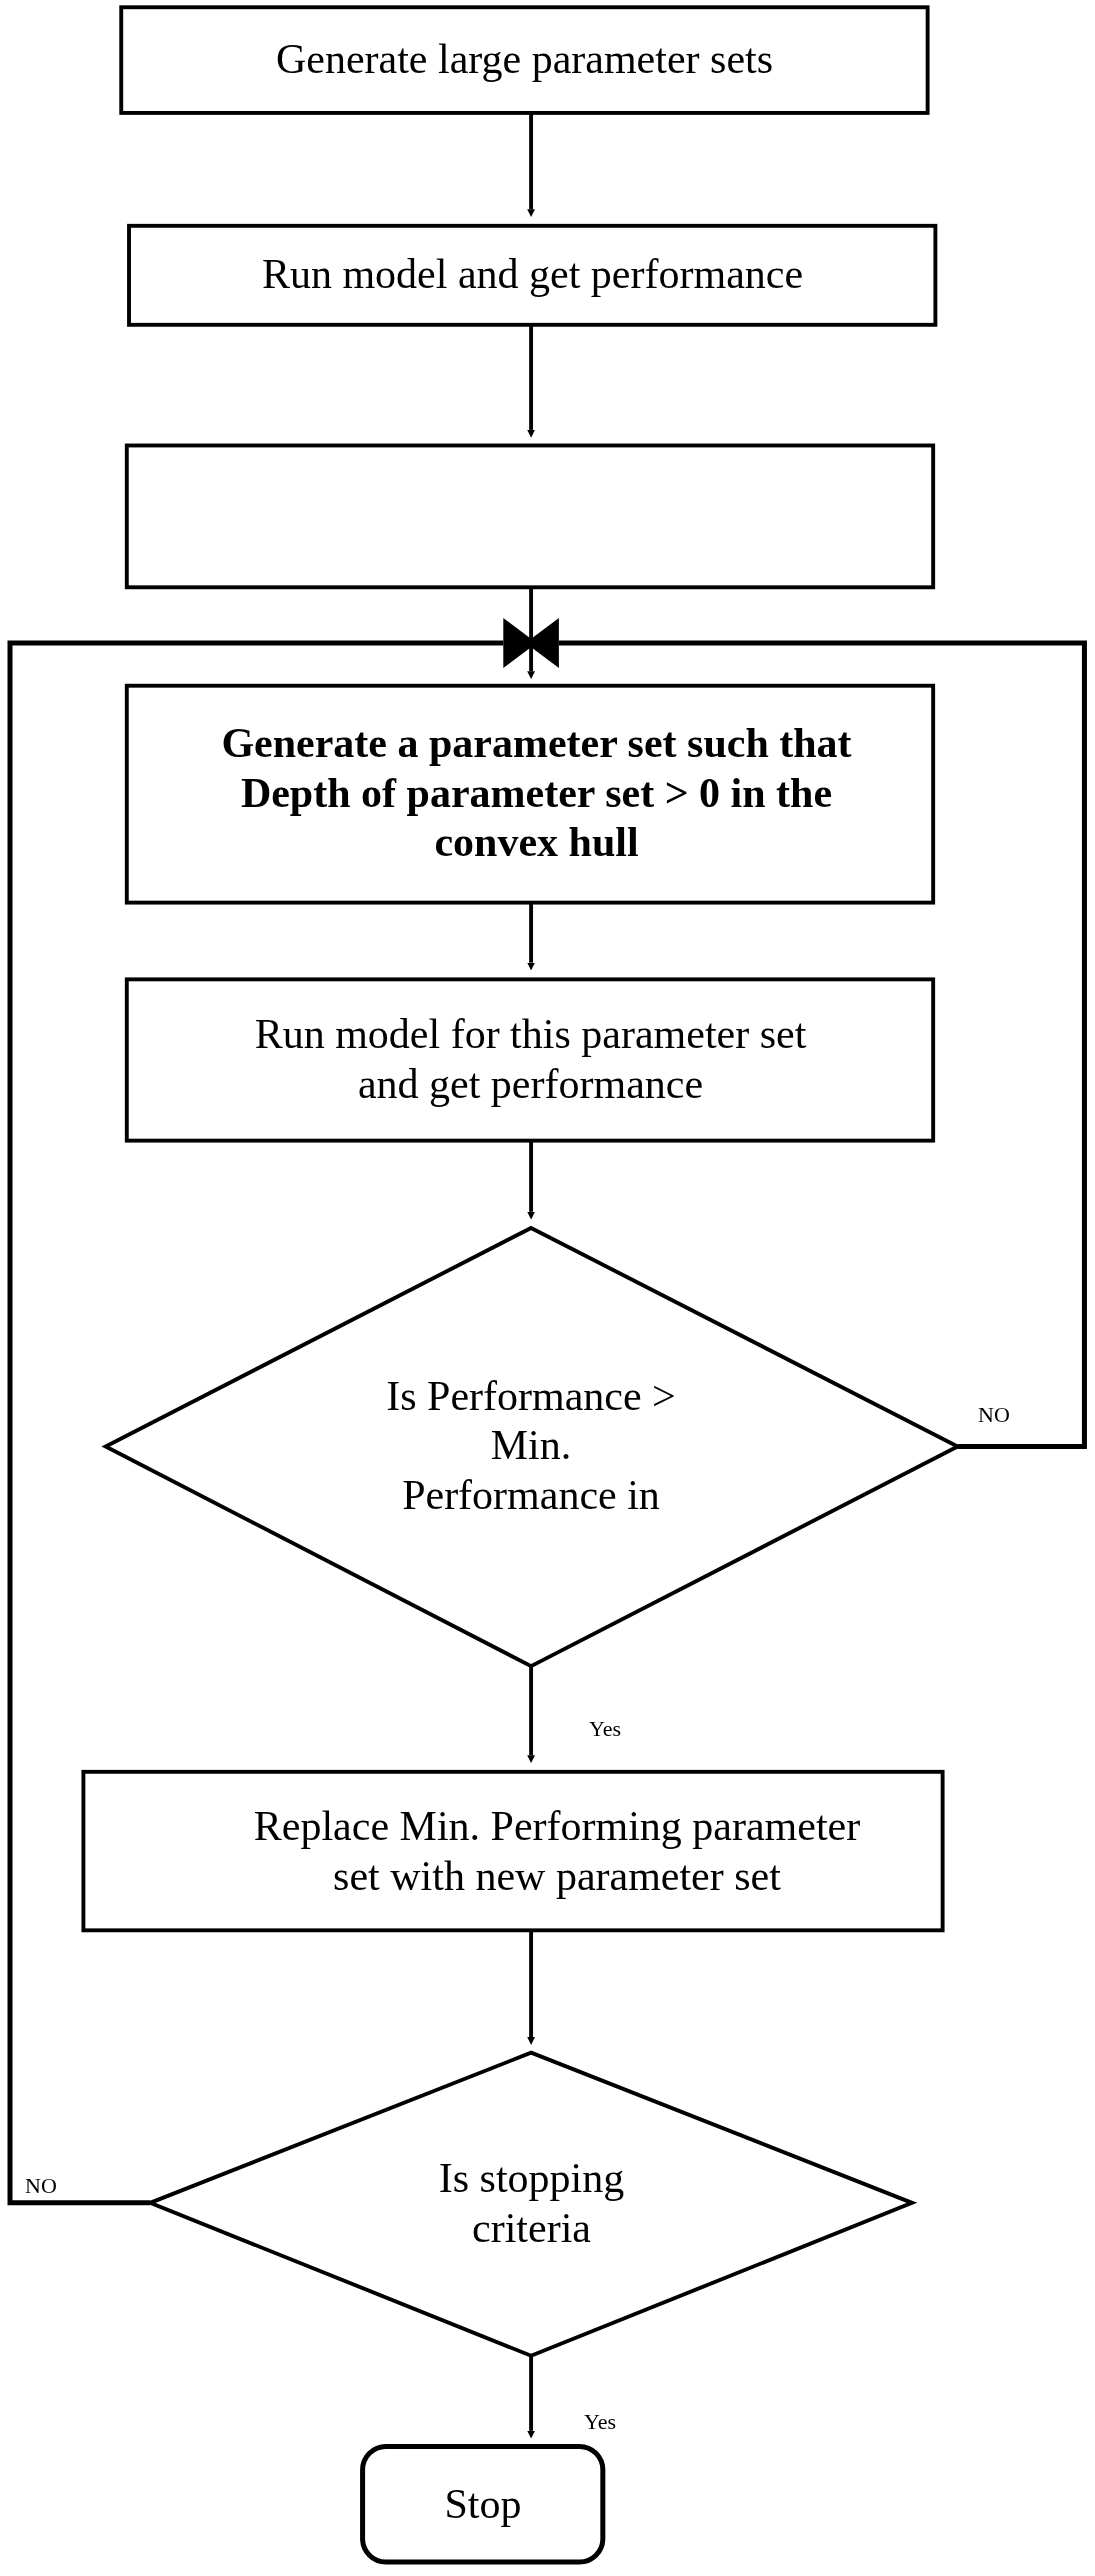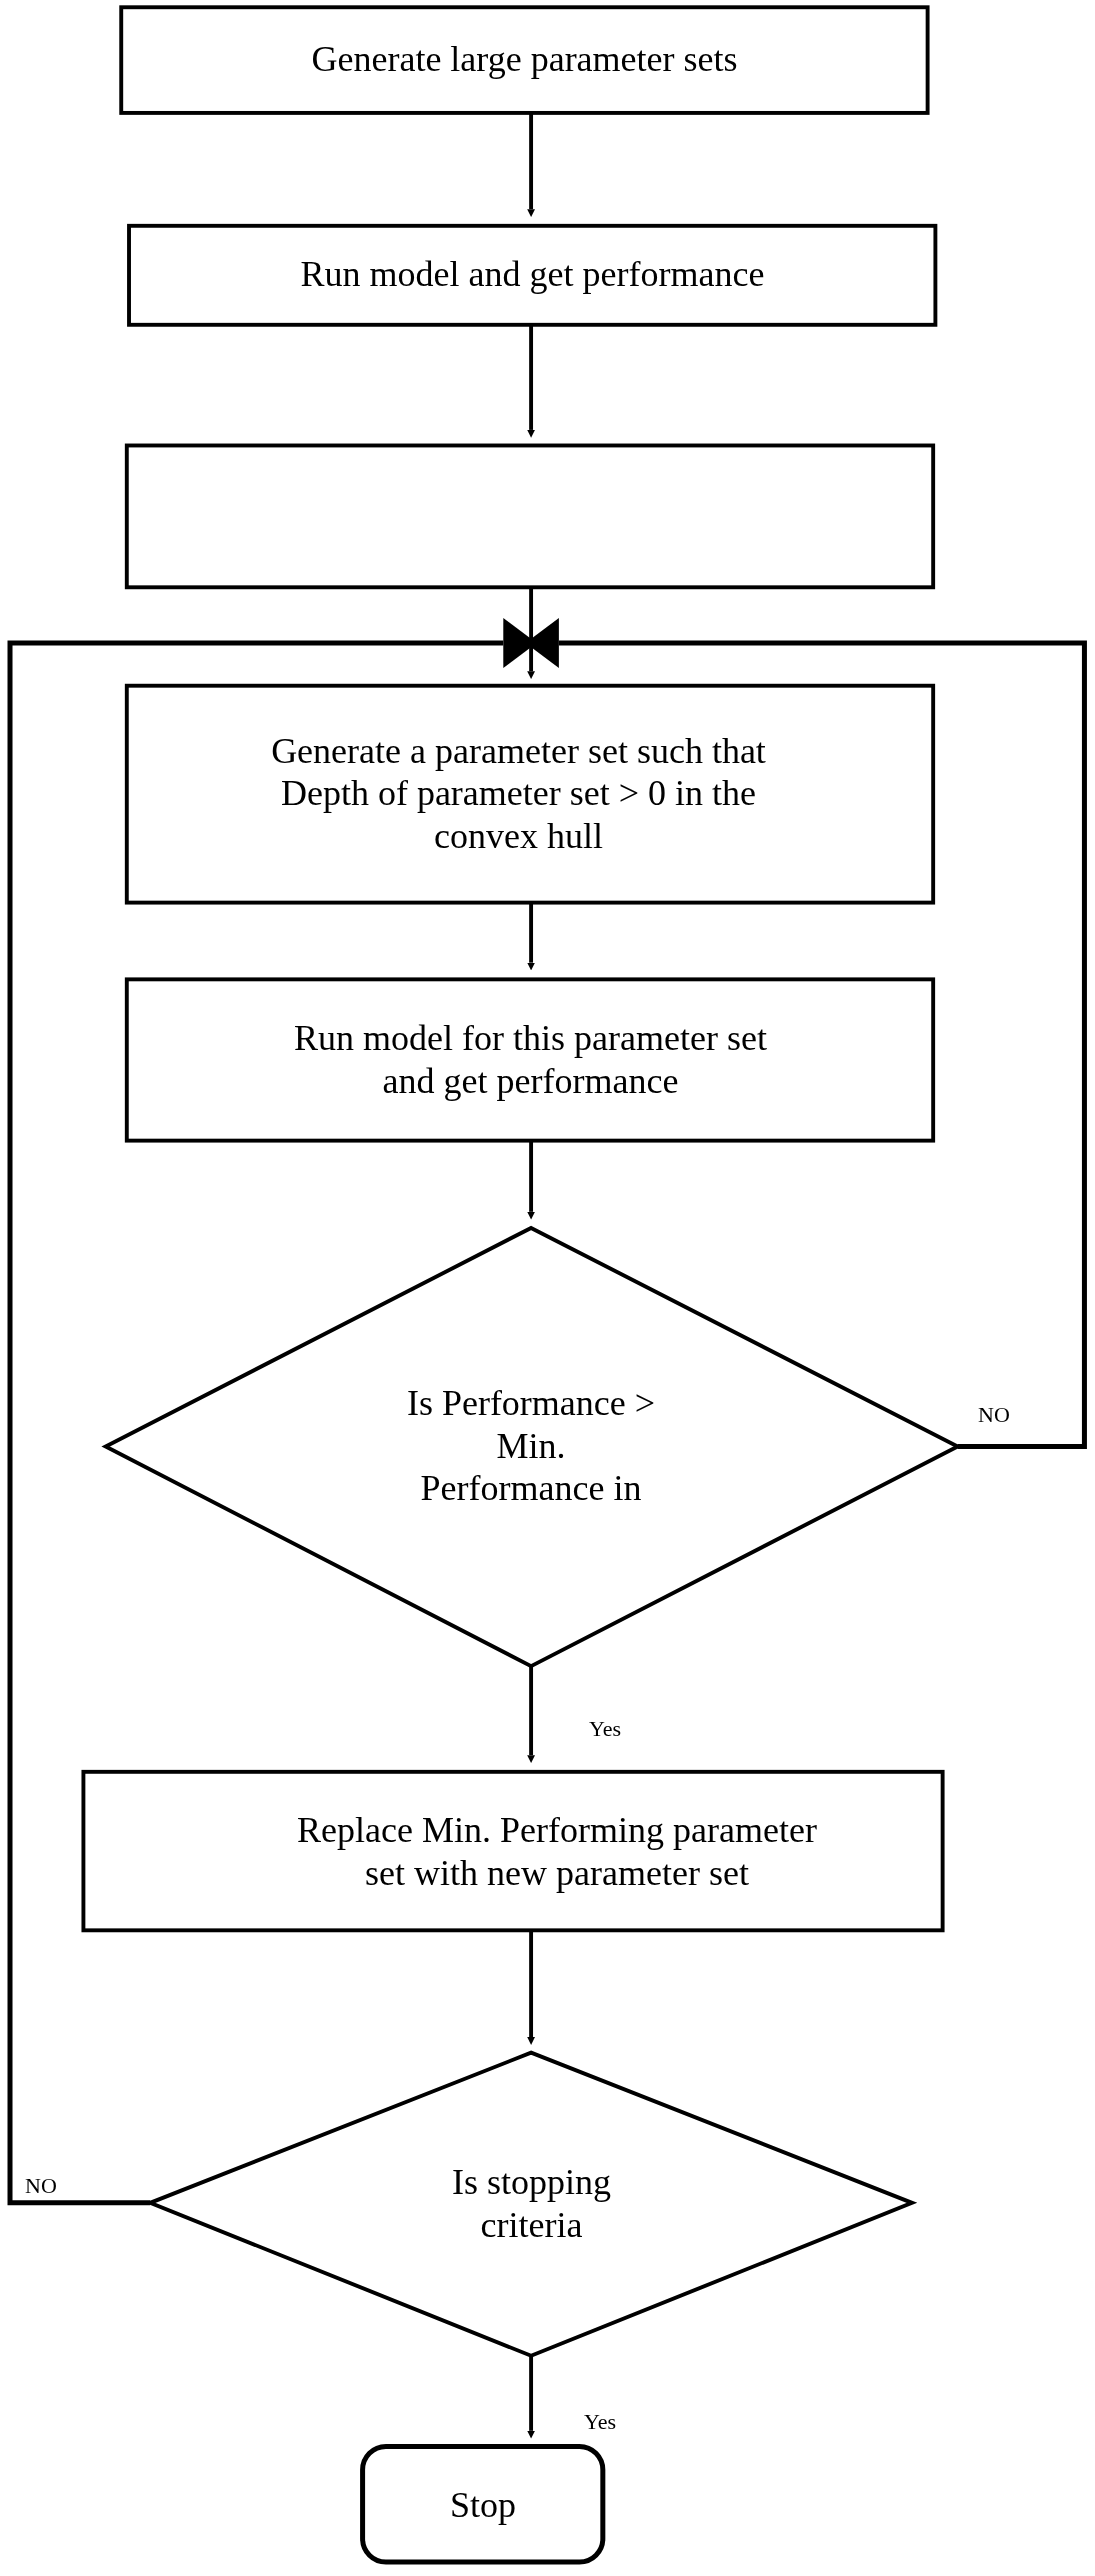--- a/index.html
+++ b/index.html
@@ -13,21 +13,21 @@
     overflow:hidden;
   }
   #svg-flow{position:absolute;left:0;top:0;width:1095px;height:2576px;}
   .node-label{
     position:absolute;
     display:flex;
     align-items:center;
     justify-content:center;
     text-align:center;
     line-height:1.18;
-    font-size:36px;
+    font-size:42px;
     white-space:pre-line;
     pointer-events:none;
   }
   .edge-label{
     position:absolute;
     font-size:22px;
     line-height:1;
     white-space:nowrap;
     margin-top:41px;
   }
@@ -85,21 +85,21 @@
     <line x1="955" y1="3470" x2="955" y2="3662" stroke="#000" stroke-width="7" marker-end="url(#arrow-down)"></line>
 
     <line x1="955" y1="4235" x2="955" y2="4370" stroke="#000" stroke-width="7" marker-end="url(#arrow-down)"></line>
   </svg>
 
   <div class="node-label" style="left:121px; top:6.7px; width:807px; height:106px;">Generate large parameter sets</div>
 
   <div class="node-label" style="left:129px; top:225px; width:807px; height:99px;">Run model and get performance</div>
 
 
-  <div class="node-label" style="left:115px; top:685px; width:807px; height:217px;">Generate a parameter set such that
+  <div class="node-label" style="left:133px; top:685px; width:807px; height:217px;font-weight:bold;">Generate a parameter set such that
 Depth of parameter set &gt; 0 in the
 convex hull</div>
 
   <div class="node-label" style="left:127px; top:979px; width:807px; height:161px;">Run model for this parameter set
 and get performance</div>
 
   <div class="node-label" style="left:239px; top:1346px; width:584px; height:200px;">Is Performance &gt;
 Min.
 Performance in</div>
 

